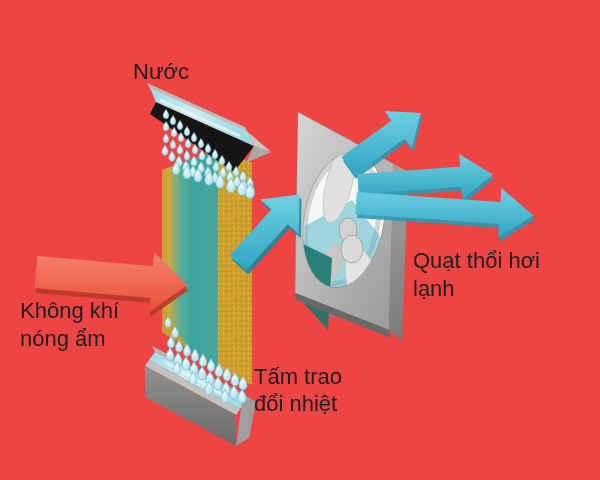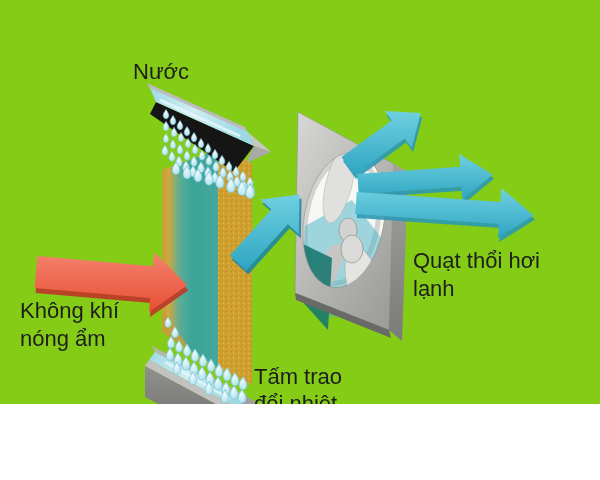--- a/index.html
+++ b/index.html
@@ -1,16 +1,16 @@
 <!DOCTYPE html>
 <html><head>
 <meta charset="utf-8">
 <style>
   html,body{margin:0;padding:0;background:#ffffff;}
-  #stage{position:relative;width:600px;height:404px;background:#84cc16;overflow:hidden;
+  #stage{position:relative;width:600px;height:480px;background:#ef4444;overflow:hidden;
          font-family:"Liberation Sans","DejaVu Sans",sans-serif;}
   svg{display:block;}
   .lbl{font:22px "Liberation Sans","DejaVu Sans",sans-serif;fill:#1e1e1e;}
 </style>
 </head>
 <body>
 
 <div id="stage">
 <svg width="600" height="480" viewBox="0 0 600 480">
   <defs>

